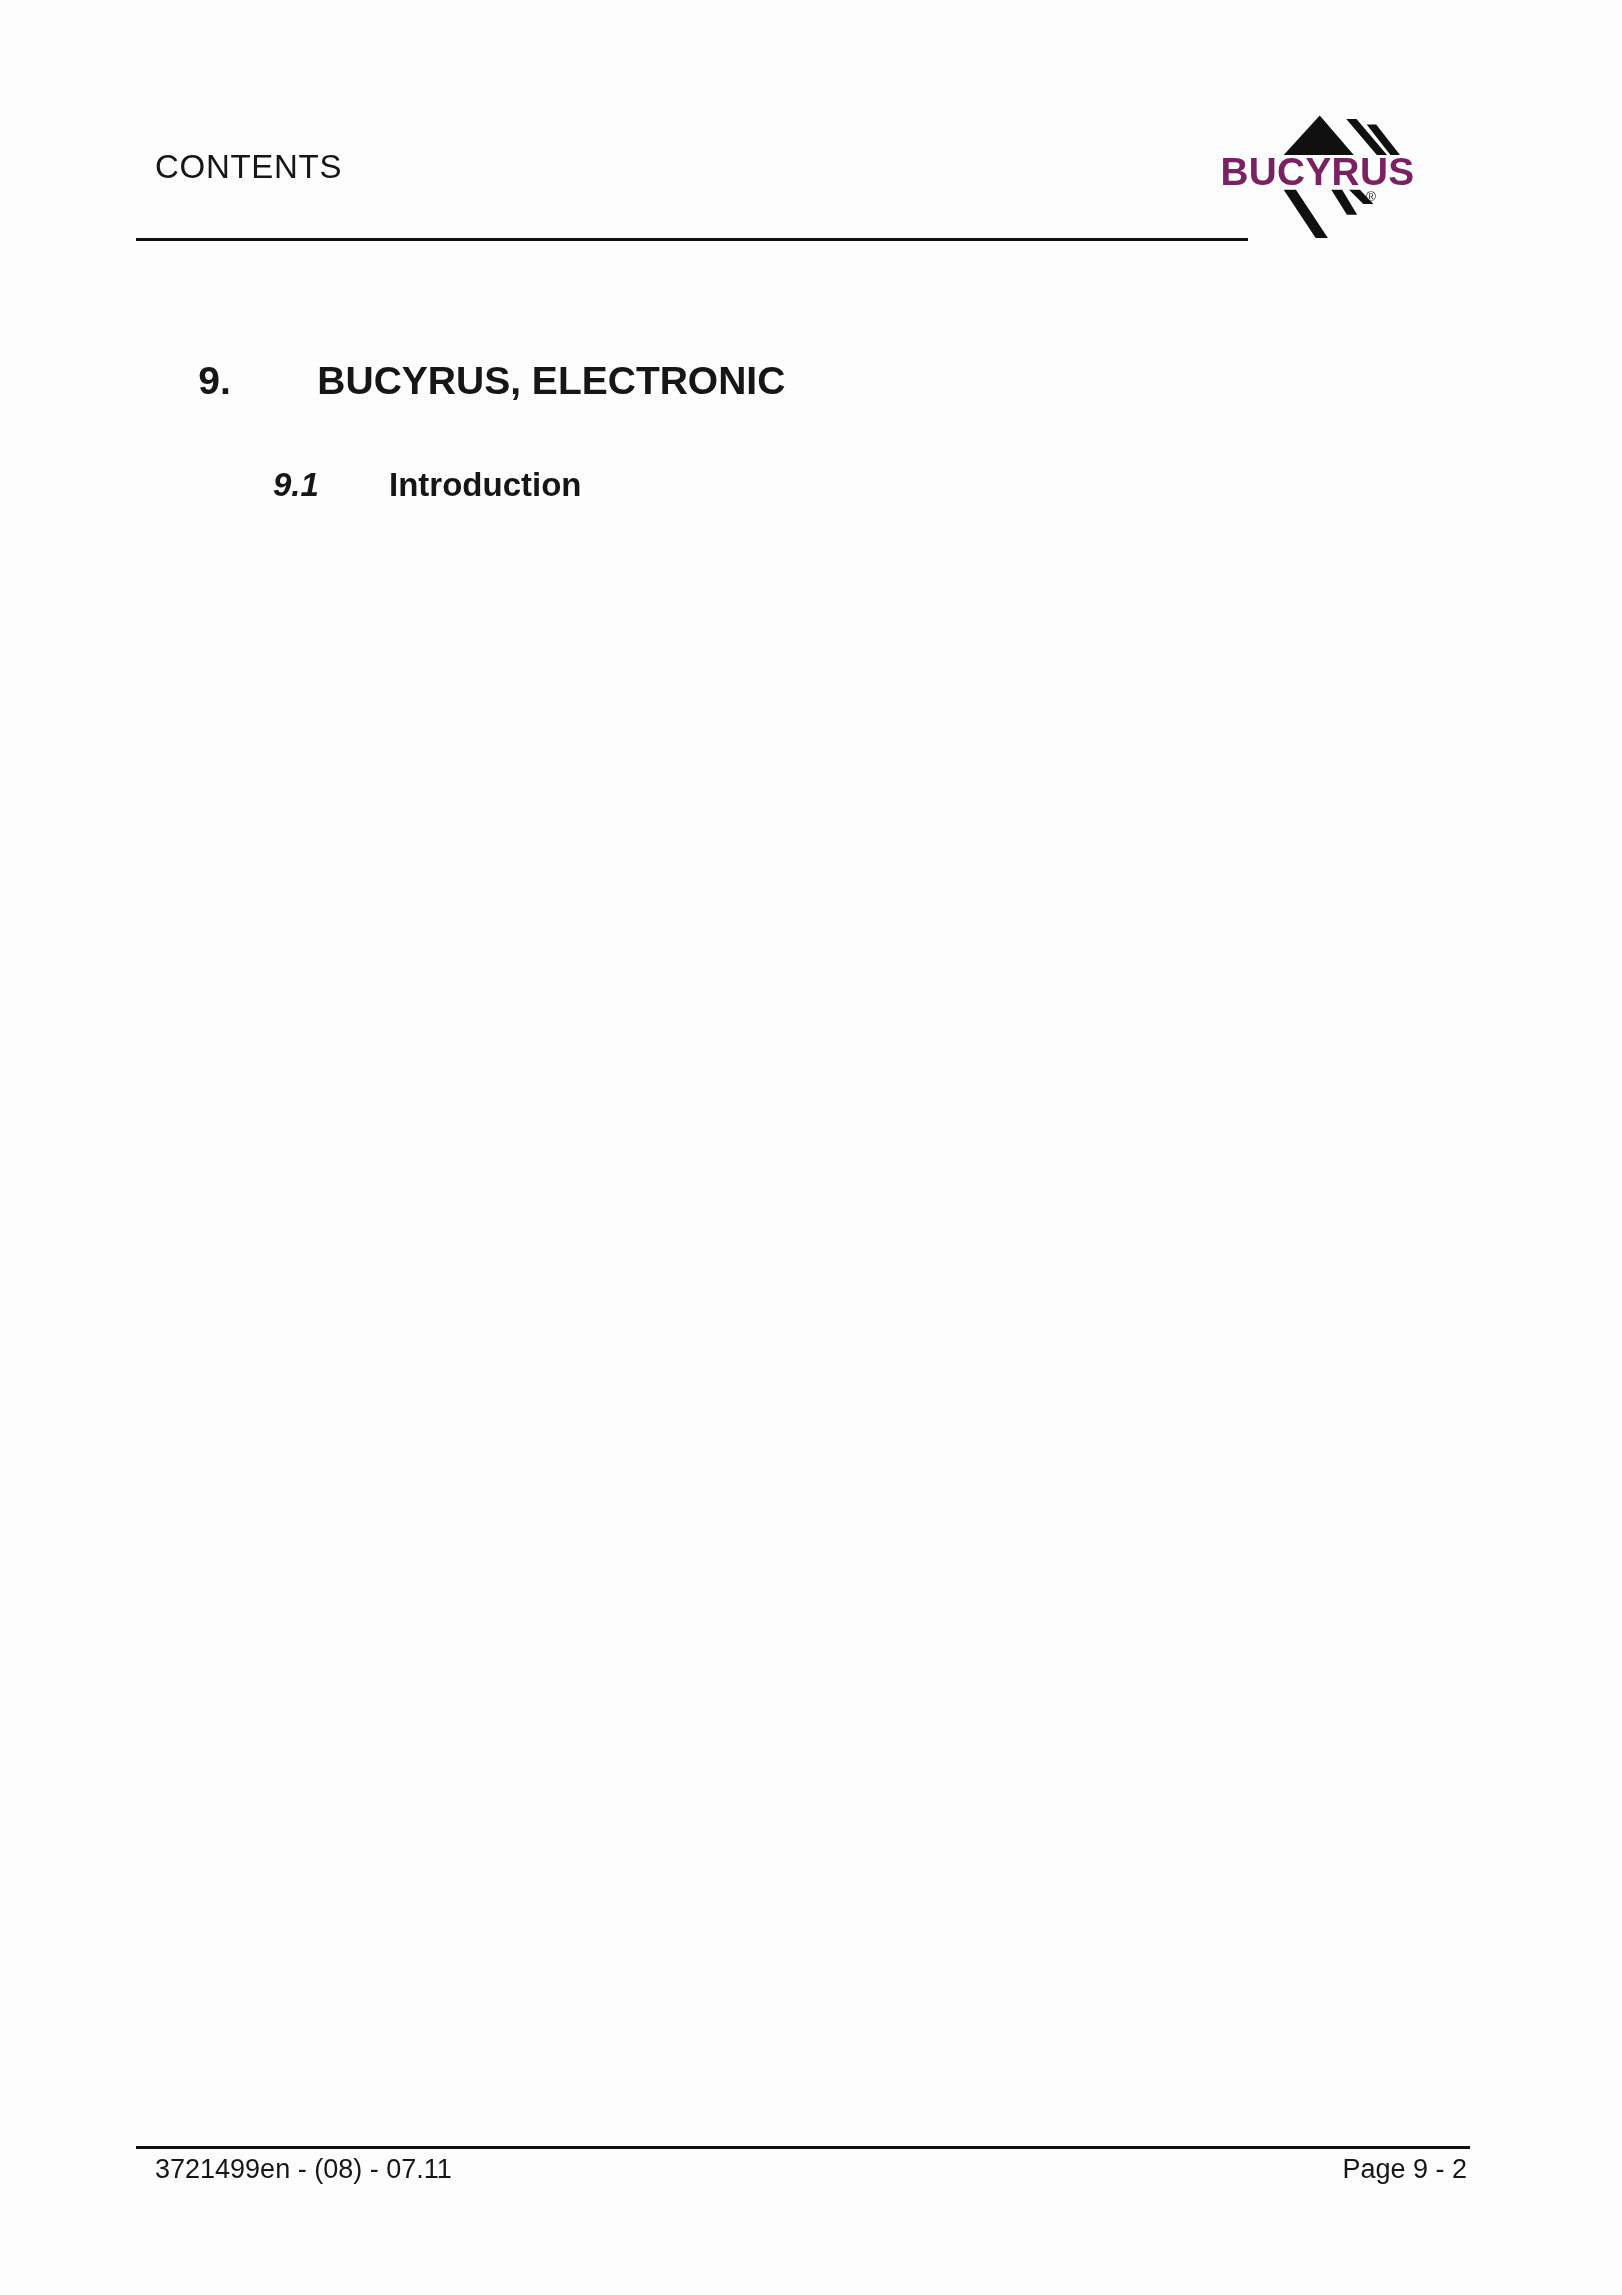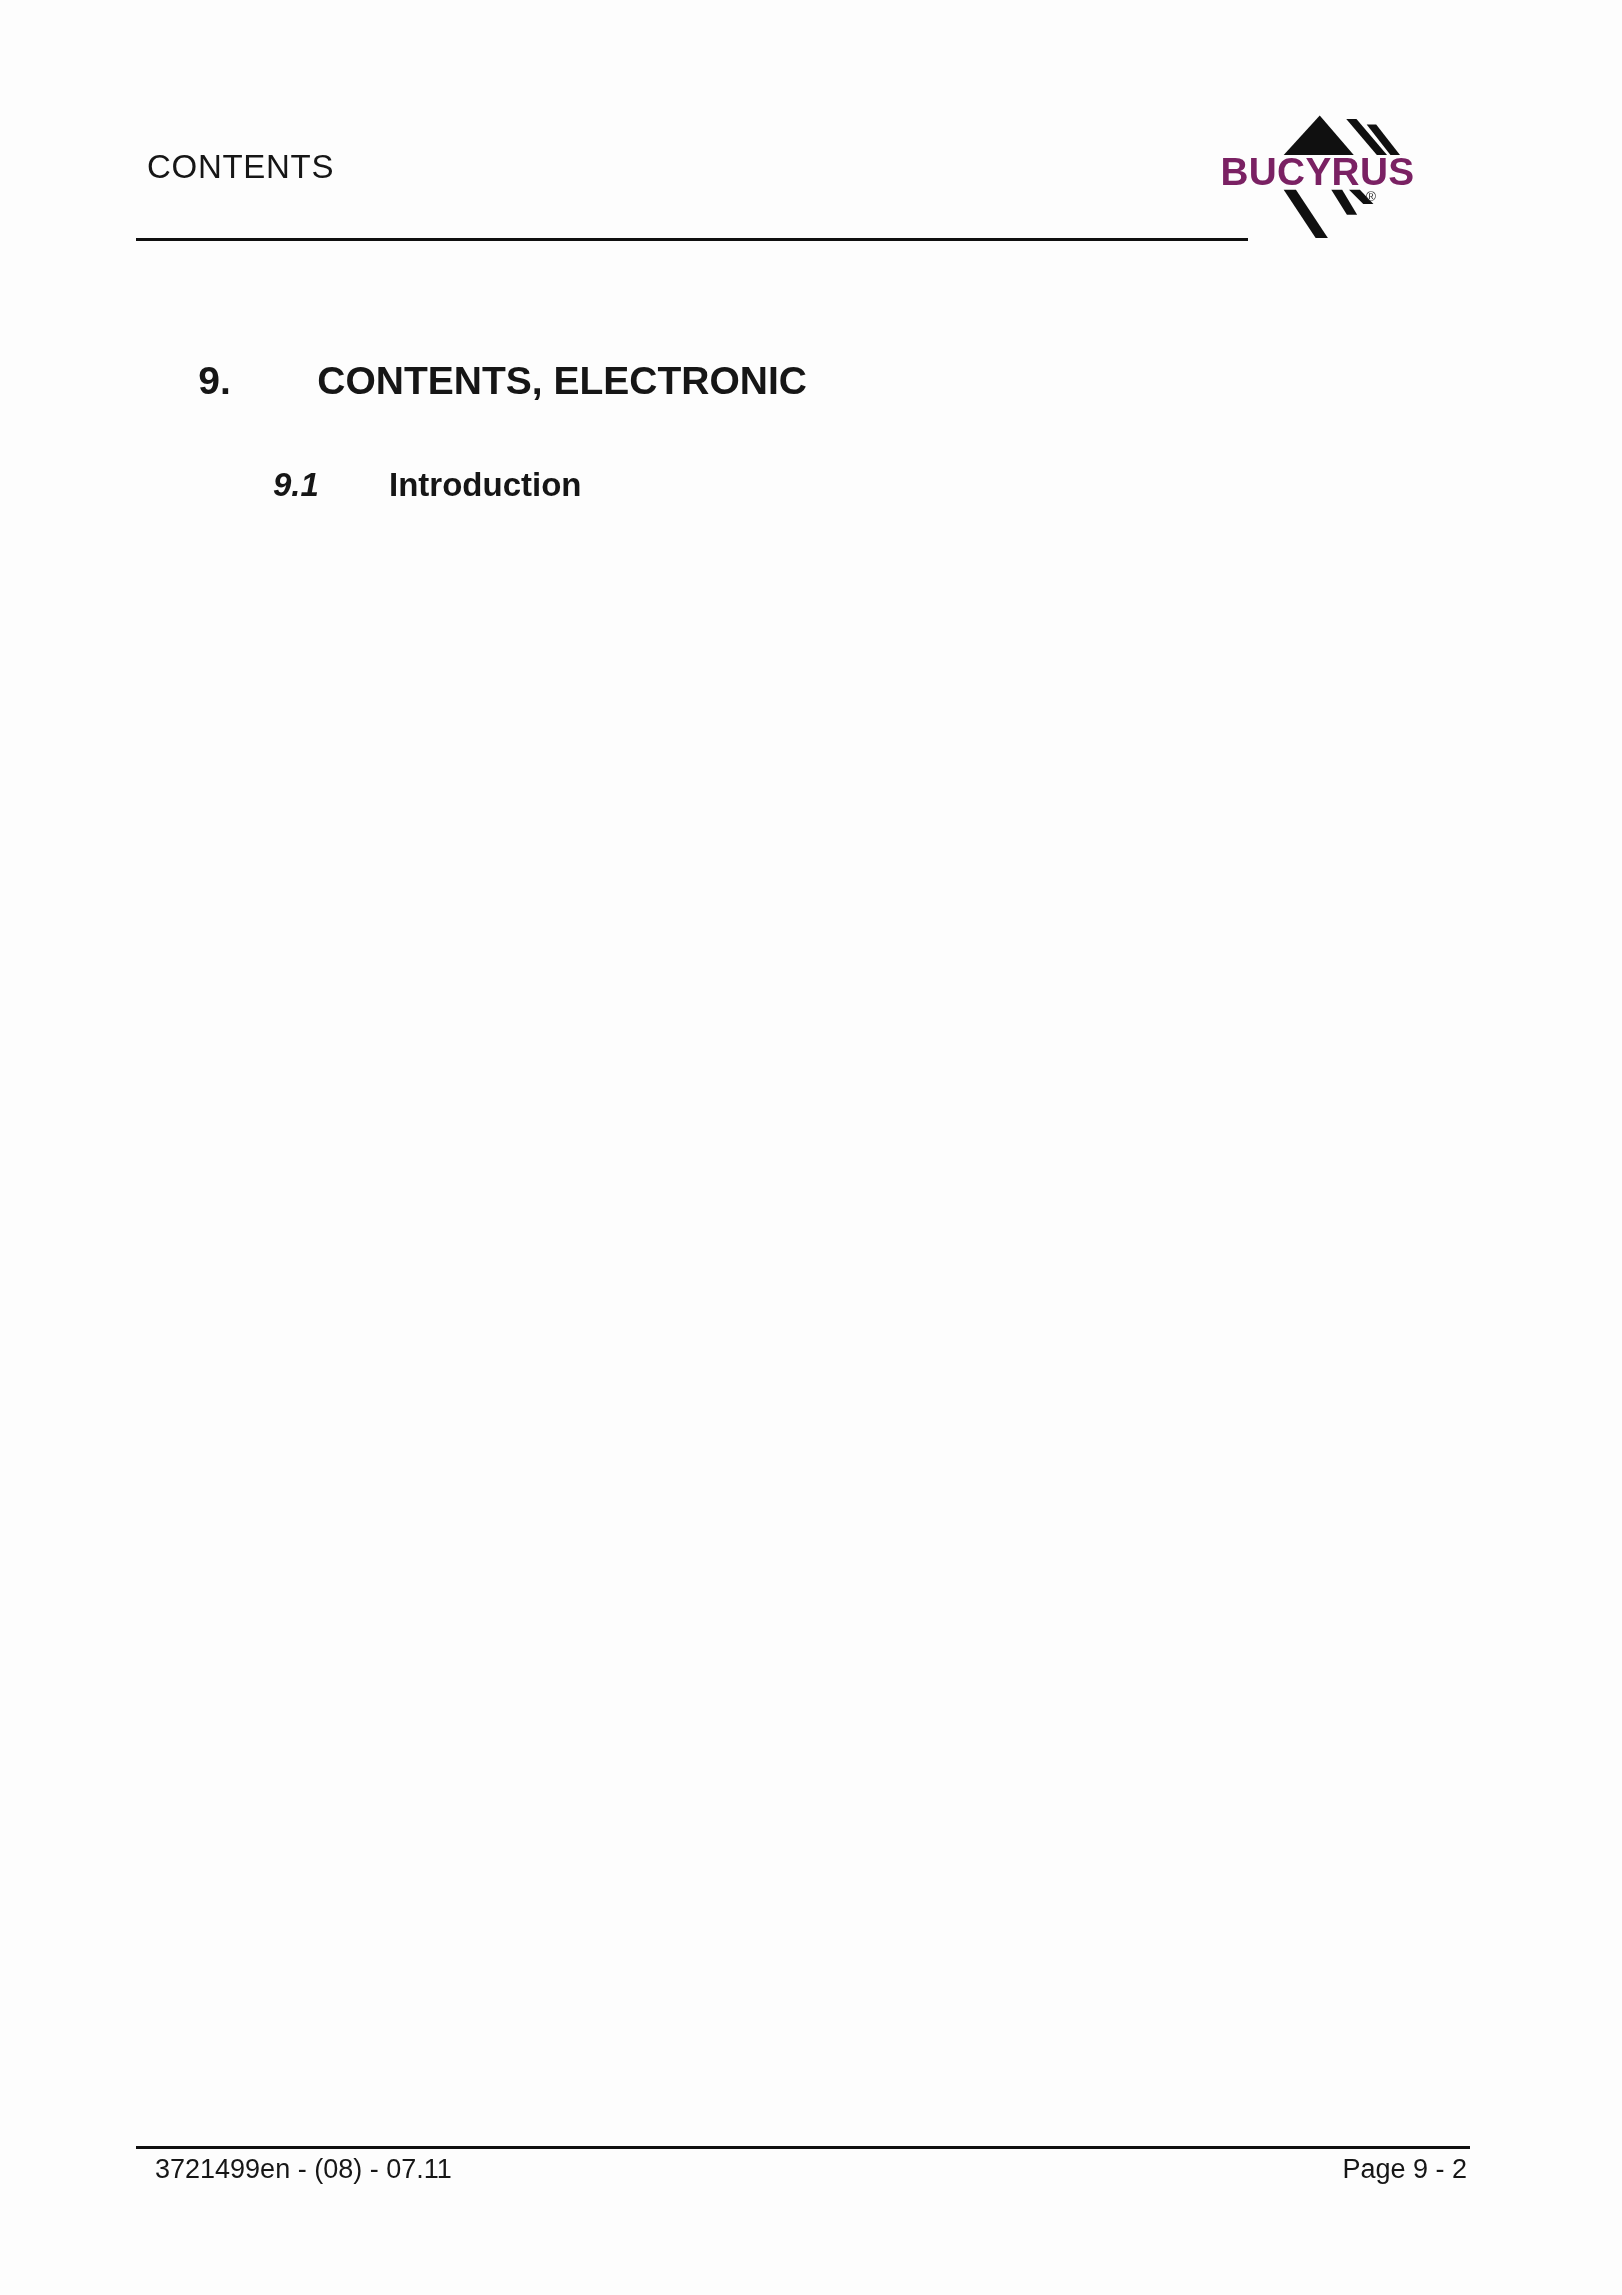--- a/index.html
+++ b/index.html
@@ -6,21 +6,21 @@
   .page{
     position:relative;
     width:1622px;height:2295px;
     background:#fdfdfd;
     font-family:"Liberation Sans","DejaVu Sans",sans-serif;
     color:#161616;
     overflow:hidden;
   }
   
   .header-label{
-    position:absolute;left:147px;top:150px;
+    position:absolute;left:155px;top:150px;
     font-size:33px;line-height:33px;letter-spacing:0.7px;
   }
   .header-rule{
     position:absolute;left:136px;top:238px;width:1112px;height:3.4px;background:#101010;
   }
   
   .logo{position:absolute;left:1219px;top:87px;width:211px;height:170px;}
   .logo svg{display:block;width:211px;height:170px;}
   
   .chapter{position:absolute;left:155px;top:319px;font-weight:bold;font-size:39px;line-height:41px;white-space:pre;}
@@ -64,21 +64,21 @@
       <text x="2" y="144" font-family="Liberation Sans, DejaVu Sans, sans-serif" font-size="57" font-weight="bold" fill="#7a2163" letter-spacing="0.5">BUCYRUS</text>
 
       <polygon points="95,151 113,151 160,222 142,222" fill="#101010"></polygon>
       <polygon points="165,151 181,151 203,188 188,188" fill="#101010"></polygon>
       <polygon points="191,151 207,151 227,172 212,172" fill="#101010"></polygon>
       <text x="216" y="168" font-family="Liberation Sans, DejaVu Sans, sans-serif" font-size="20" fill="#333333">®</text>
     </svg>
   </div>
 
   <div class="chapter">
-    <span class="ch-num">9.</span><span class="ch-title">CONTENTS, ELECTRONIC</span>
+    <span class="ch-num">9.</span><span class="ch-title">BUCYRUS, ELECTRONIC</span>
   </div>
 
   <div class="toc" id="toc">
       <div class="row l1" style="margin-top: 0px;"><span class="num">9.1</span><span class="title">Introduction</span><span class="leader"></span><span class="page">1</span></div>
     </div>
 
   <div class="footer-rule"></div>
   <div class="footer-left">3721499en - (08) - 07.11</div>
   <div class="footer-right">Page 9 - 2</div>
 

